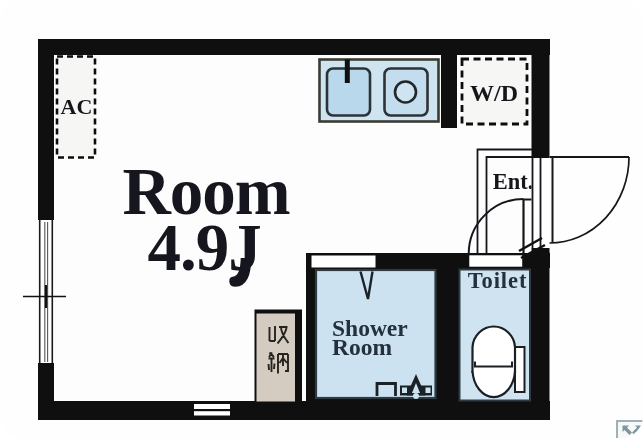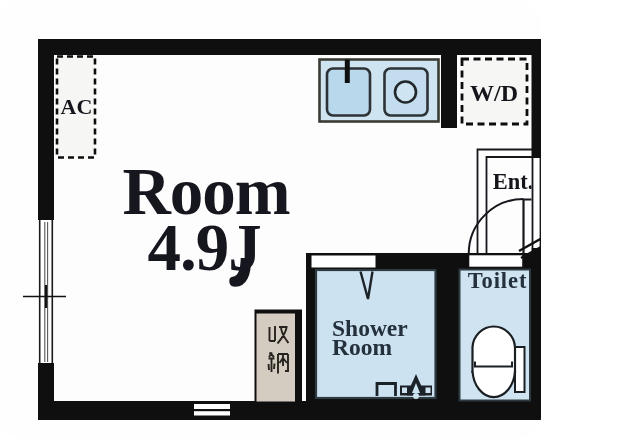--- a/index.html
+++ b/index.html
@@ -1,16 +1,16 @@
 <!DOCTYPE html>
 <html><head>
 <meta charset="utf-8">
 <style>
   html,body{margin:0;padding:0;background:#ffffff;}
-  .page{position:relative;width:541px;height:438px;background:#fefefe;overflow:hidden;
+  .page{position:relative;width:643px;height:438px;background:#fefefe;overflow:hidden;
         font-family:"Liberation Serif", serif;border-radius:22px;}
   svg{position:absolute;left:0;top:0;}
 </style>
 </head>
 <body>
 <div class="page">
 <svg width="643" height="438" viewBox="0 0 643 438">
 
   <rect x="38" y="39" width="512" height="381" fill="#fdfdfd"></rect>
 

